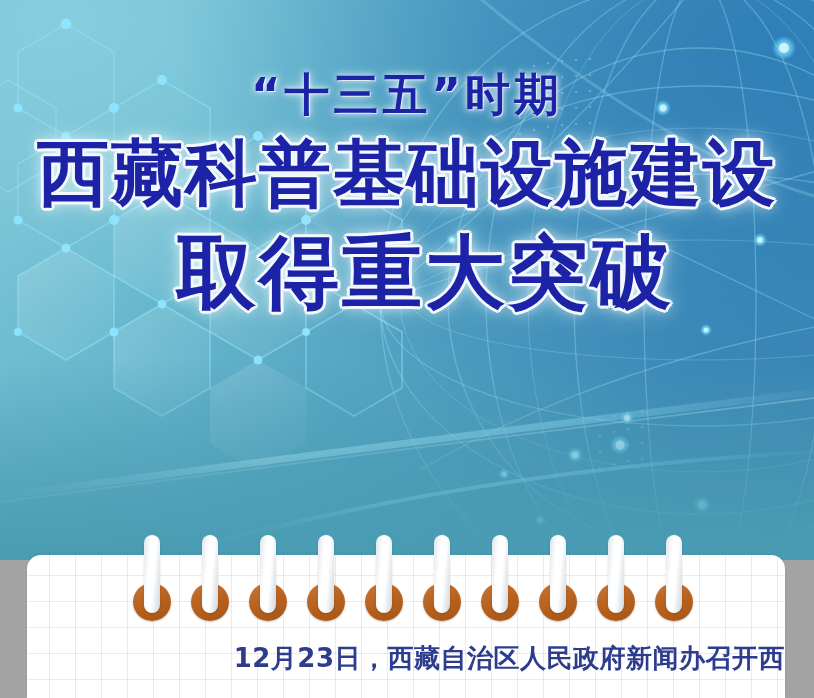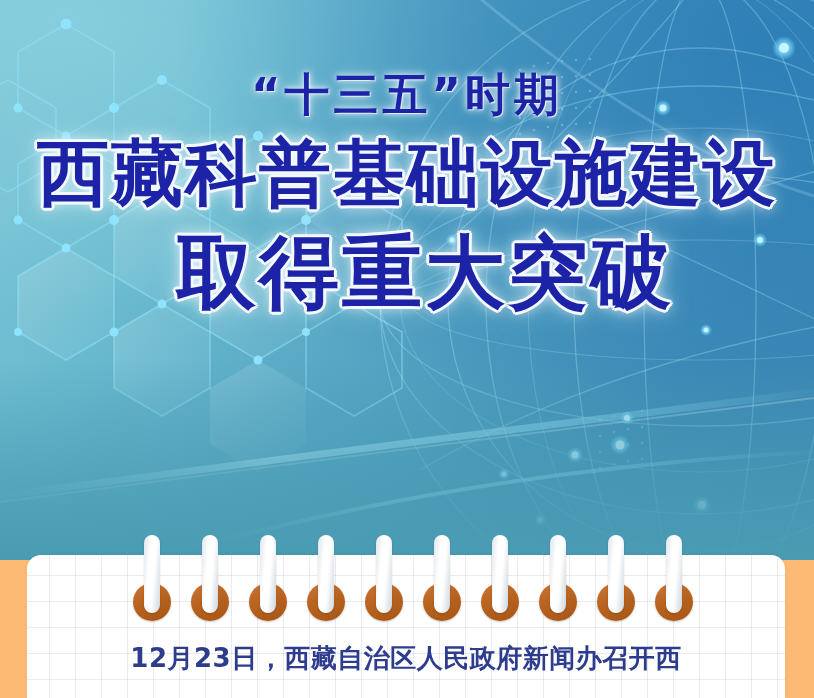--- a/index.html
+++ b/index.html
@@ -9,21 +9,21 @@
   }
   body {
     font-family: "DejaVu Sans", "Liberation Sans", sans-serif;
   }
 
   #poster {
     position: relative;
     width: 814px;
     height: 698px;
     overflow: hidden;
-    background: #fdba74;
+    background: #a3a3a3;
   }
 
   
   .hero {
     position: absolute;
     left: 0; top: 0;
     width: 814px;
     height: 560px;
     overflow: hidden;
   }
@@ -119,21 +119,21 @@
     background-image:
       linear-gradient(to right, rgba(120,132,160,0.16) 1px, transparent 1px),
       linear-gradient(to bottom, rgba(120,132,160,0.16) 1px, transparent 1px);
     background-size: 26px 26px;
     background-position: -4px -6px;
   }
   .card-caption {
     position: absolute;
     left: 0; right: 0;
     top: 86px;
-    text-align: center;
+    text-align: right;
     font-family: "DejaVu Sans", "Liberation Sans", sans-serif;
     font-size: 26px;
     font-weight: bold;
     color: #2e3c8e;
     letter-spacing: 0.5px;
     white-space: nowrap;
   }
 
   
   .binding {

